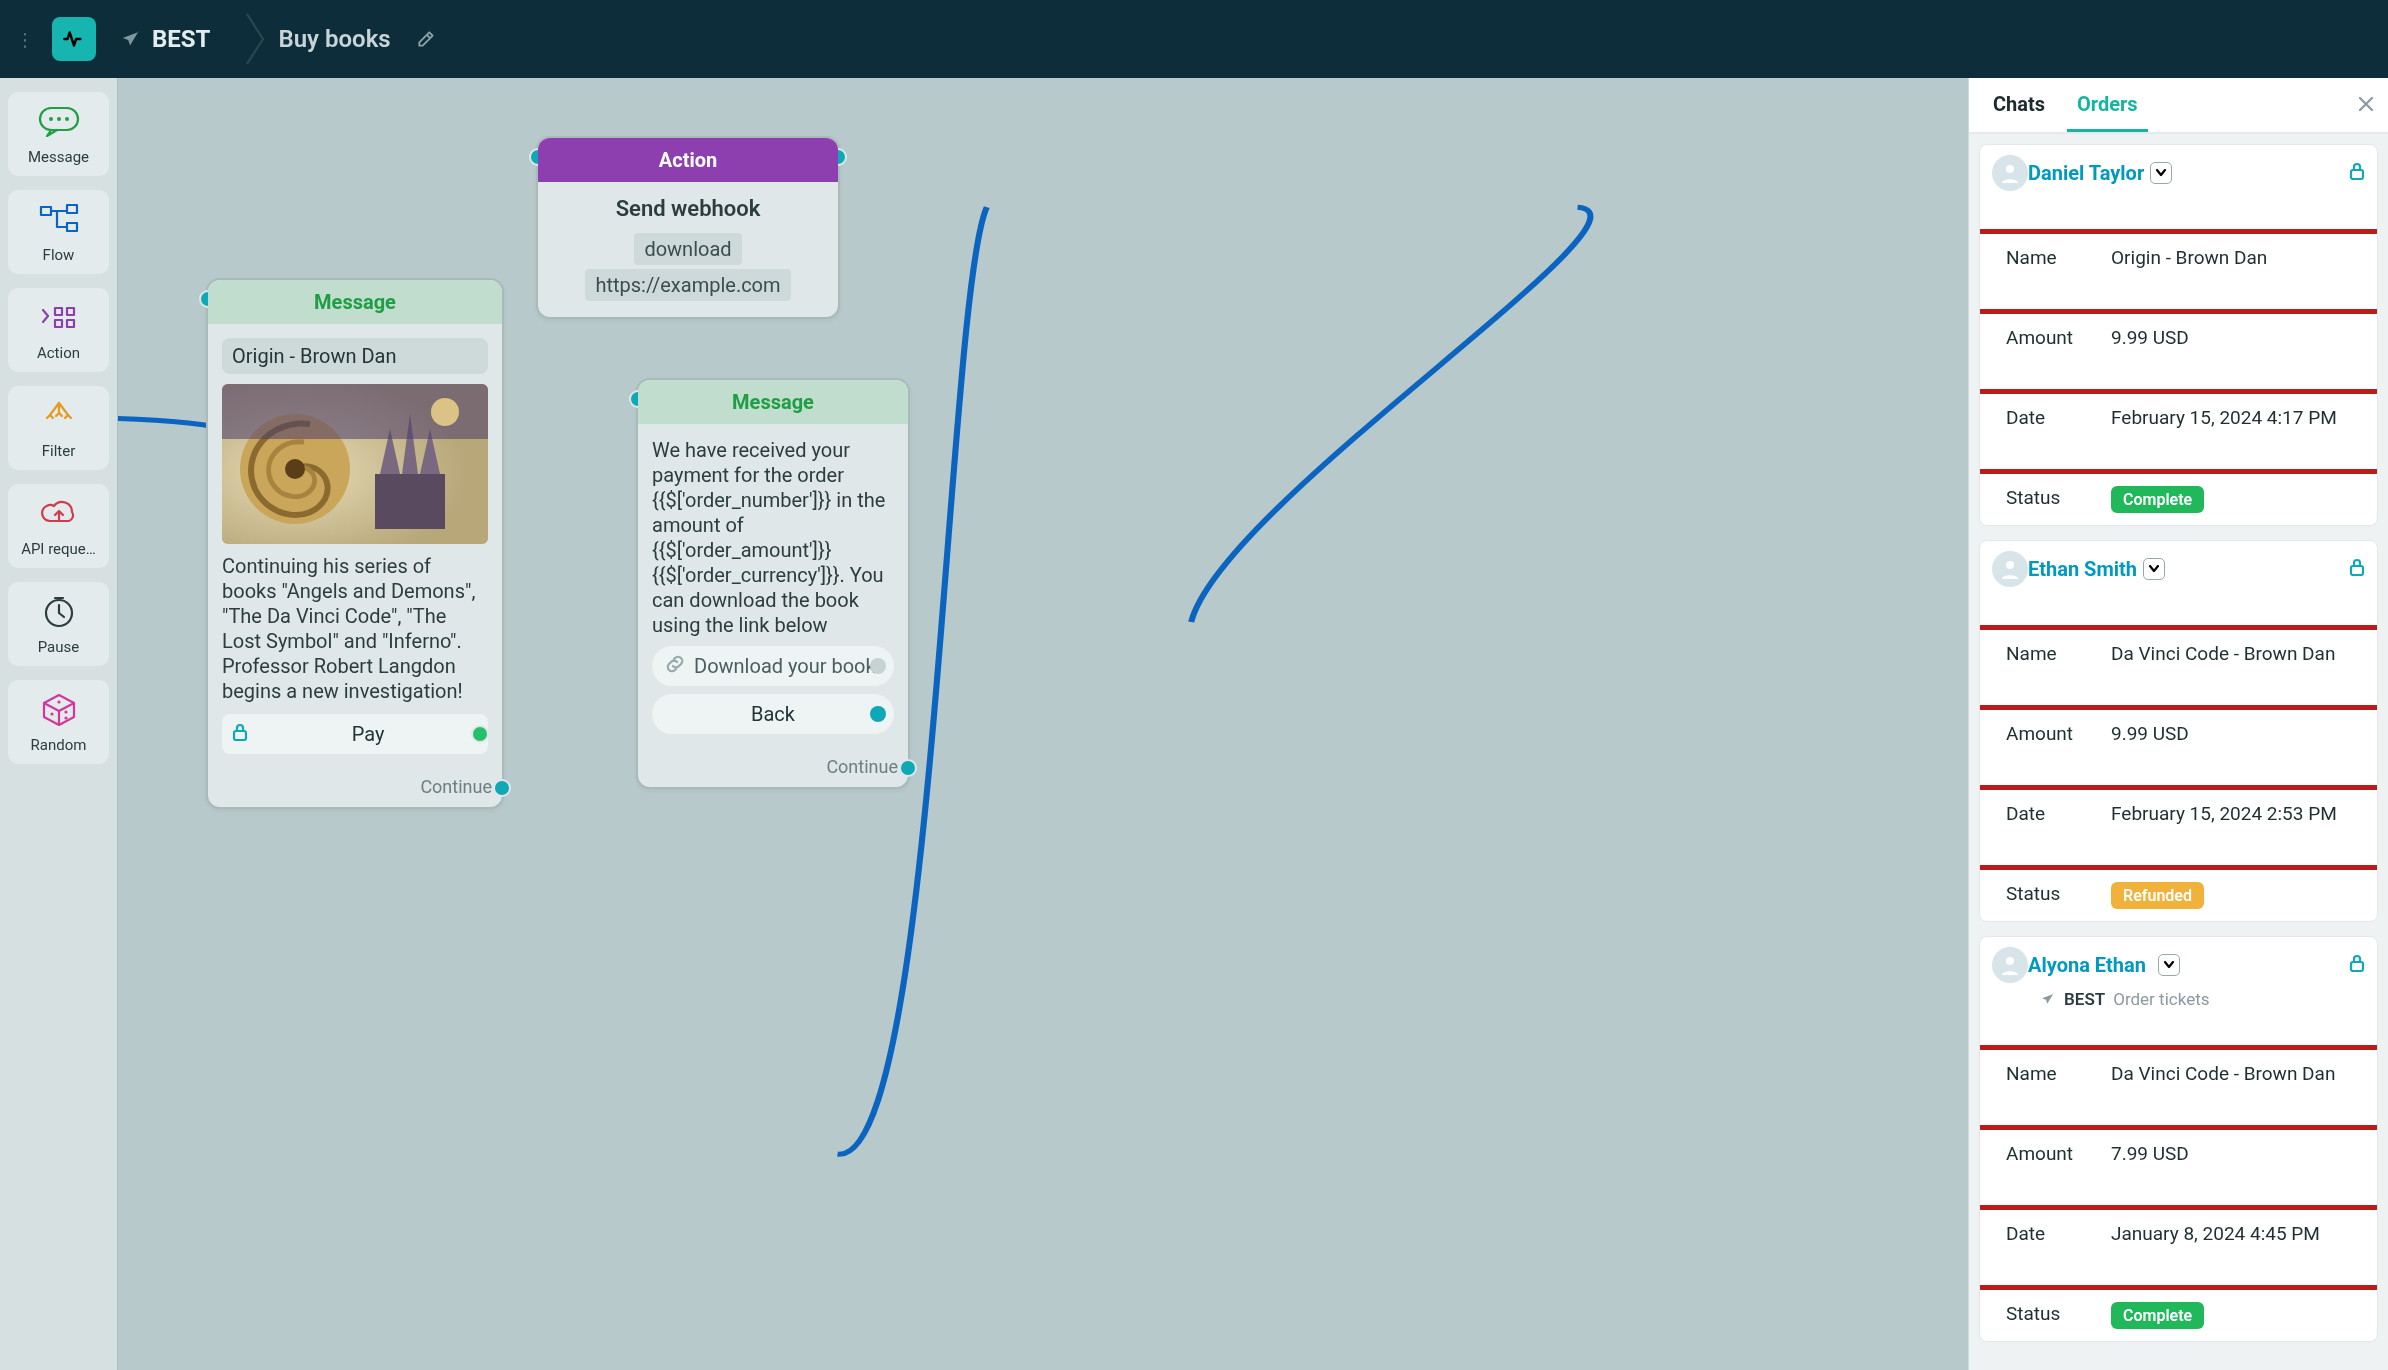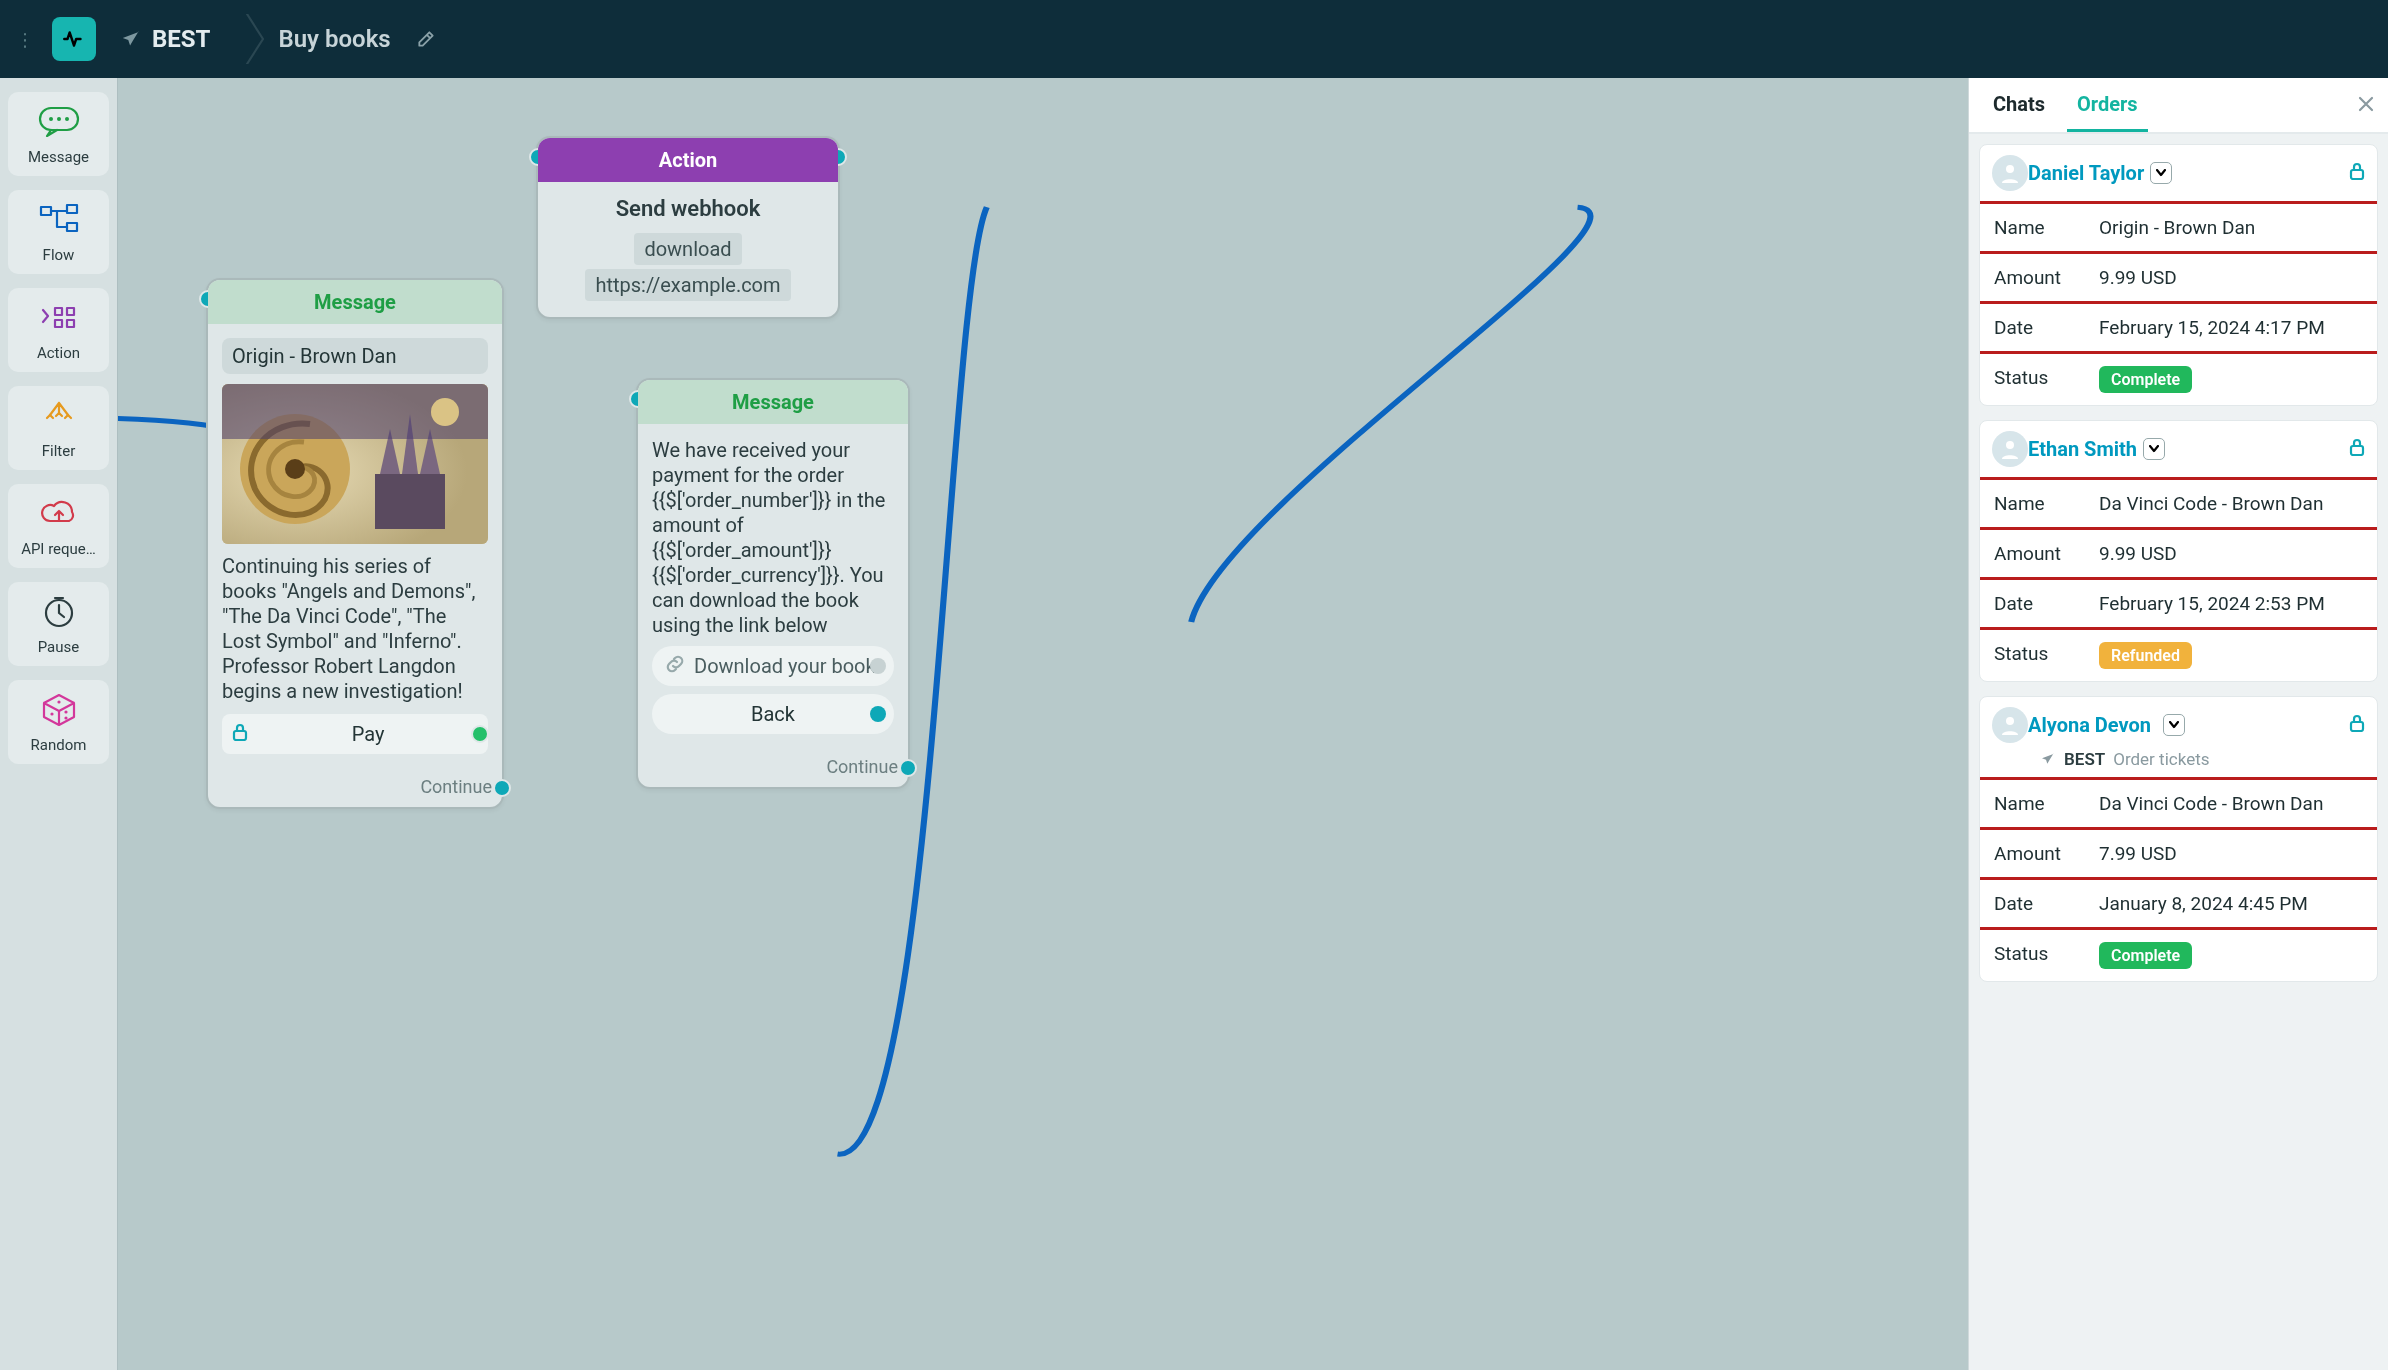--- a/index.html
+++ b/index.html
@@ -67,21 +67,21 @@
 
   .orders-scroll { flex:1; overflow:auto; background:#eef2f3; padding:10px; display:flex; flex-direction:column; gap:14px; }
   .order-card { background:#fff; border-radius:8px; border:1px solid #e2e8ea; overflow:hidden; }
   .order-head { display:flex; align-items:center; padding:10px 12px; gap:0; position:relative; }
   .avatar { width:36px; height:36px; border-radius:50%; background:#d7e5ea; display:flex; align-items:center; justify-content:center; }
   .oc-title { color:#0099bf; font-size:20px; font-weight:700; }
   .caret-box { width:22px; height:22px; border:1px solid #97a9ab; border-radius:5px; display:flex; align-items:center; justify-content:center; margin-left:6px; }
   .lock-right { position:absolute; right:12px; color:#0ea8b7; }
   .order-sub { display:flex; align-items:center; gap:8px; color:#8a9aa0; font-size:17px; padding:0 12px 8px 60px; margin-top:-4px;}
   .order-sub .best-name { color:#2c3d40; font-weight:600; }
-  .order-rows .row { display:flex; border-top:3px solid #b91c1c; padding:12px 14px; font-size:19px; }
+  .order-rows .row { display:flex; border-top:5px solid #b91c1c; padding:12px 26px; font-size:19px;margin-top:28px; }
   .order-rows .row .k { width:105px; color:#1f2f32; }
   .order-rows .row .v { flex:1; color:#1f2f32; }
   .badge { display:inline-block; padding:4px 12px; border-radius:6px; font-size:16px; font-weight:600; color:#fff; }
   .badge.green { background:#21b85c; }
   .badge.orange { background:#f1b23c; }
 
   
   .svg-stroke { fill:none; stroke:currentColor; stroke-width:2.2; stroke-linecap:round; stroke-linejoin:round; }
   .svg-fill { fill:currentColor; }
 
@@ -387,21 +387,21 @@
       <div class="order-card">
         <div class="order-head">
           <div class="avatar">
             <svg width="24" height="24" viewBox="0 0 24 24">
                 <circle cx="12" cy="8" r="4" fill="#fff"></circle>
                 <path d="M4 22c0-5 16-5 16 0" fill="#fff"></path>
               </svg>
           </div>
           <div>
             <div style="display:flex;align-items:center;gap:6px">
-              <div class="oc-title">Alyona Devon</div>
+              <div class="oc-title">Alyona Ethan</div>
               <div class="caret-box">
                 <svg width="10" height="8" viewBox="0 0 10 8">
                     <path d="M1 1l4 5 4-5" class="svg-stroke"></path>
                   </svg>
               </div>
             </div>
           </div>
           <span class="lock-right">
             <svg width="16" height="18" viewBox="0 0 16 18">
                 <rect x="2" y="8" width="12" height="9" rx="2" class="svg-stroke"></rect>

